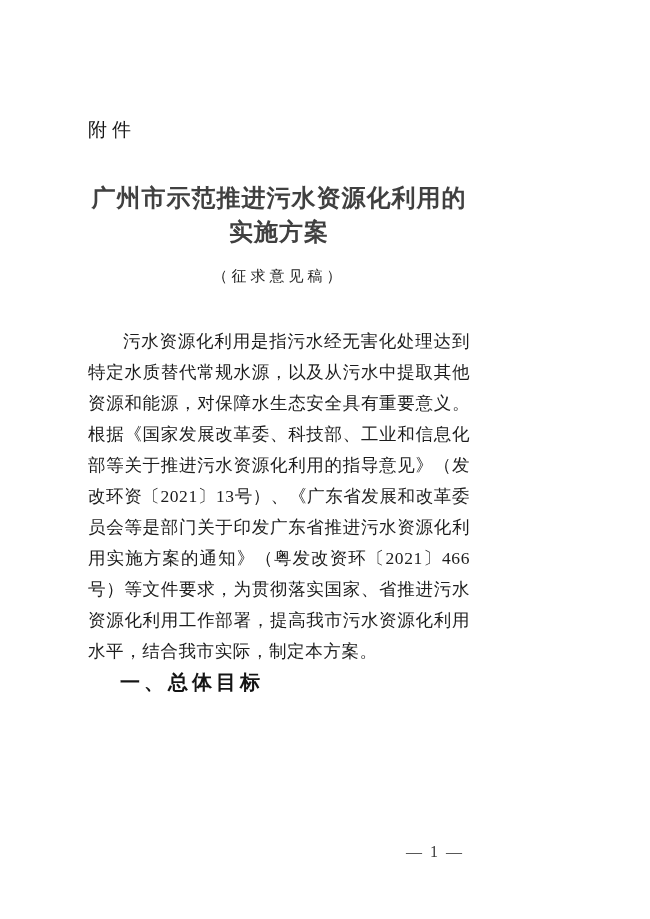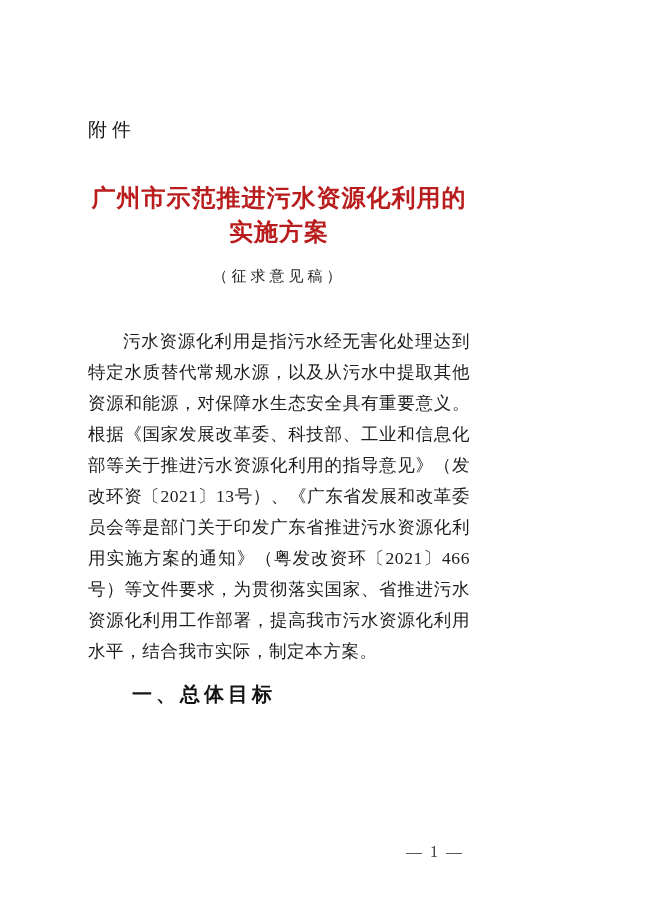--- a/index.html
+++ b/index.html
@@ -34,21 +34,21 @@
     color: #161616;
   }
   .title {
     margin: 38px 0 0 0;
     font-family: "Liberation Serif", "DejaVu Serif", serif;
     font-weight: bold;
     font-size: 24px;
     line-height: 34px;
     letter-spacing: 1px;
     text-align: center;
-    color: #b91c1c;
+    color: #404040;
   }
   .subtitle {
     margin: 16px 0 4px 0;
     font-family: "Liberation Serif", "DejaVu Serif", serif;
     font-size: 15px;
     line-height: 22px;
     letter-spacing: 4px;
     text-align: center;
     color: #222222;
   }
@@ -61,21 +61,21 @@
     text-indent: 2em;
     color: #1c1c1c;
   }
   .intro {
     margin-top: 39px;
   }
   .continues {
     text-align-last: justify;
   }
   .section-heading {
-    margin: 12px;
+    margin: 0;
     padding-left: 32px;
     font-family: "Liberation Sans", "DejaVu Sans", sans-serif;
     font-weight: bold;
     font-size: 20px;
     line-height: 31px;
     letter-spacing: 4px;
     color: #141414;
   }
   .page-number {
     position: absolute;

